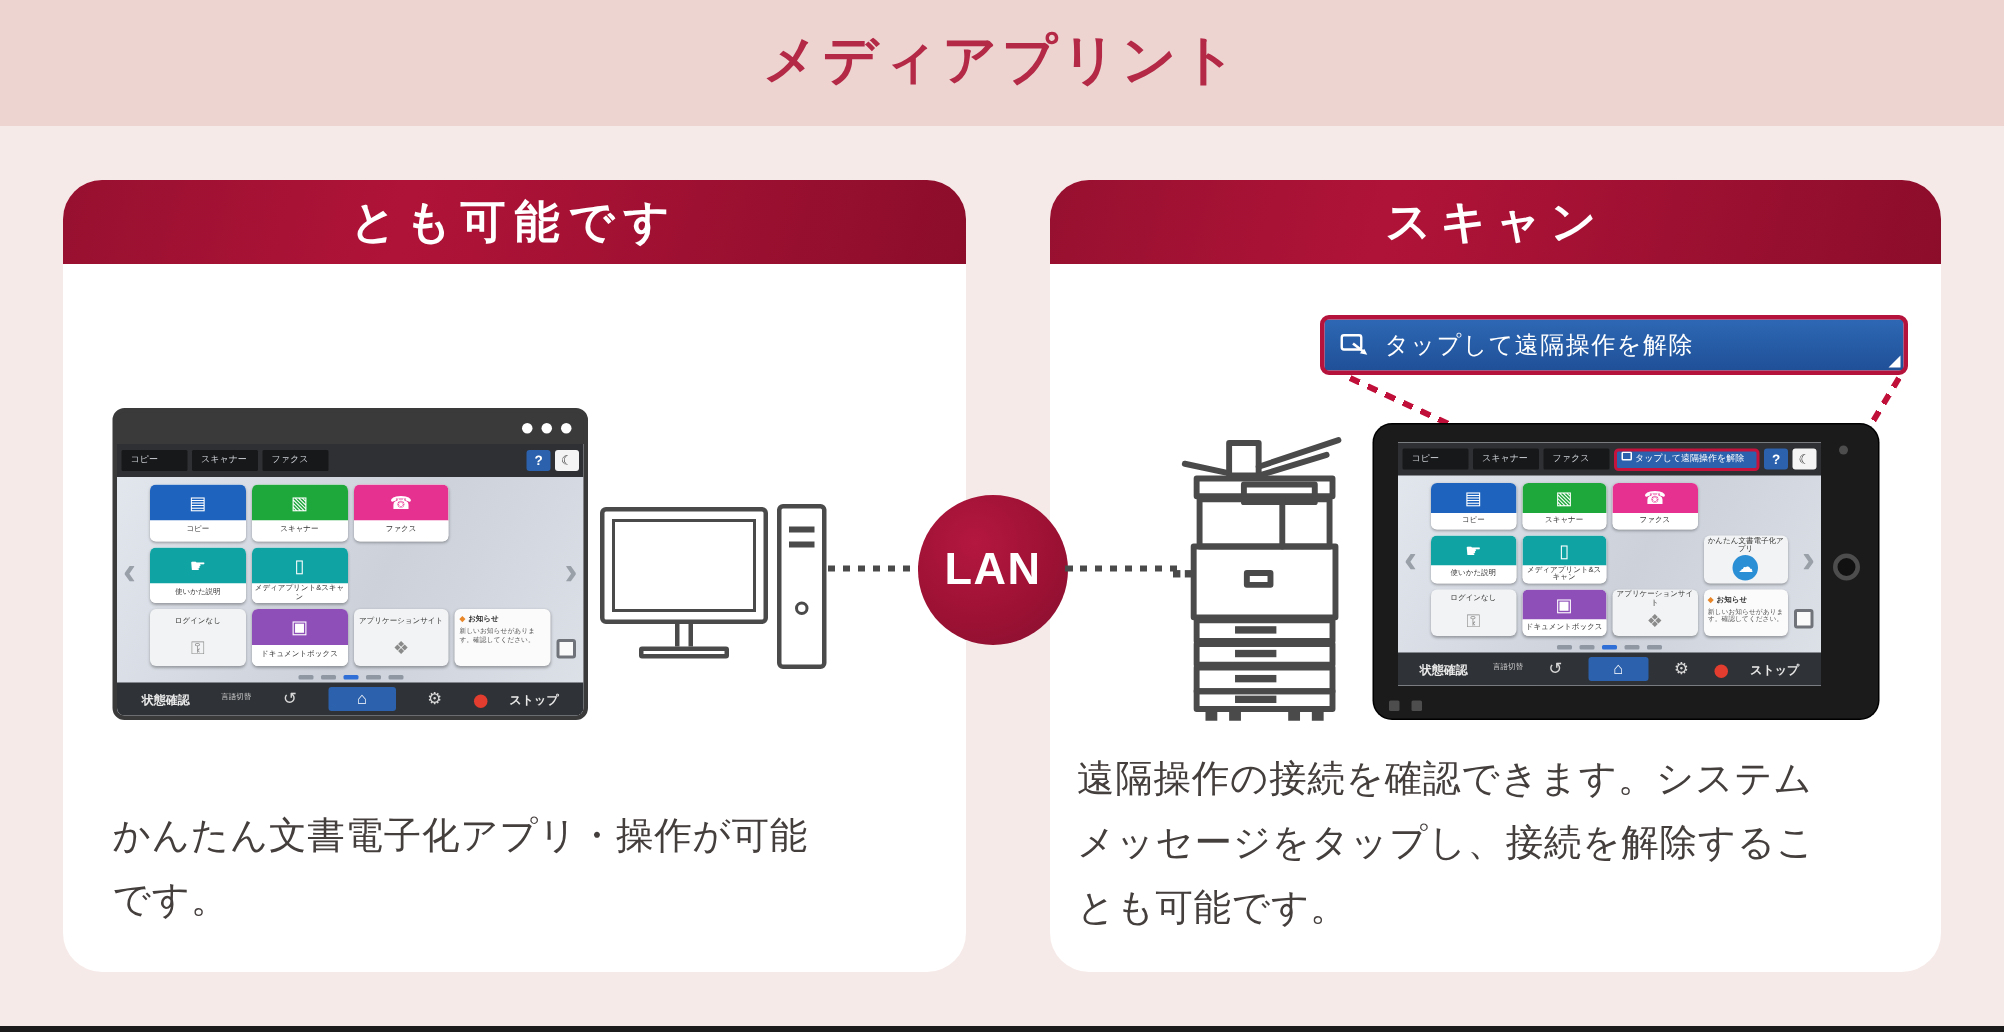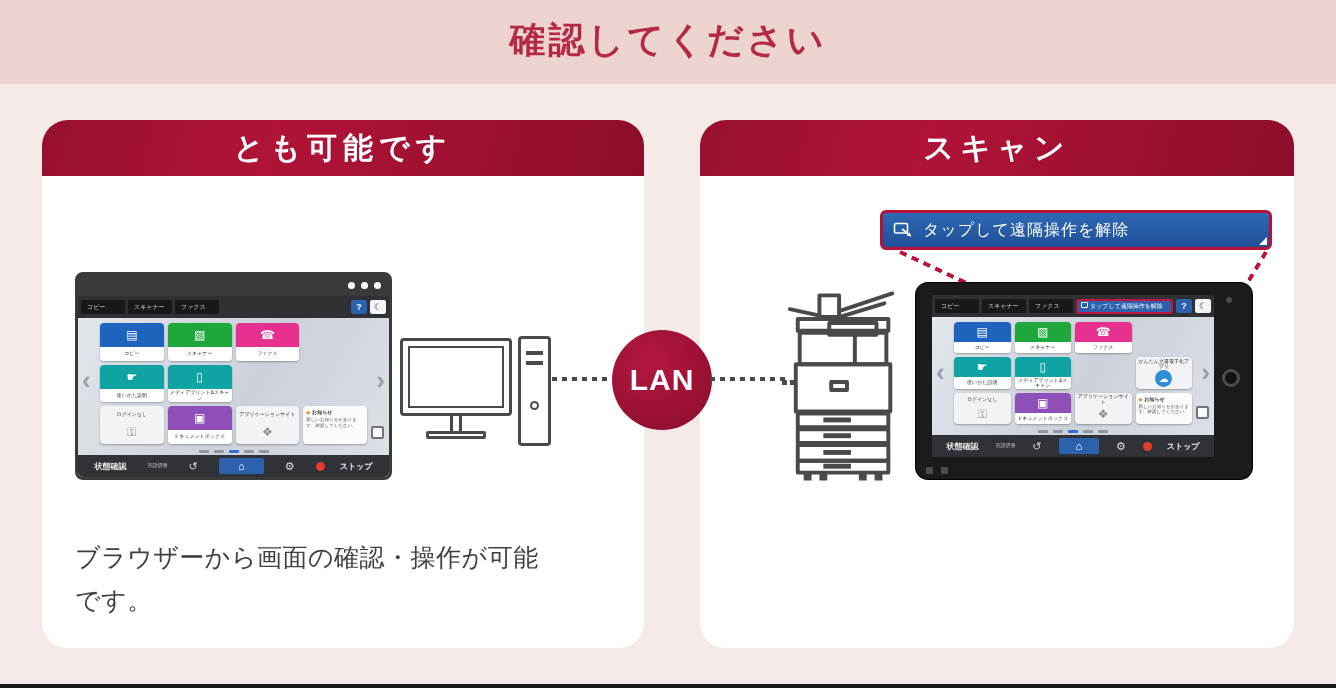--- a/index.html
+++ b/index.html
@@ -117,28 +117,28 @@
   .p-dots { flex:0 0 8px; display:flex; align-items:center; justify-content:center; gap:5px; }
   .p-dots i { width:10px; height:3px; background:#8f97a3; display:block; border-radius:1px; }
   .p-dots i.active { background:#2f6fd6; }
   .p-bottombar { flex:0 0 22px; background:#2f3236; display:flex; align-items:center;
     justify-content:space-around; color:#e8e8e8; padding:0 6px; }
   .pb-status { font-size:8px; font-weight:bold; }
   .pb-lang { font-size:5px; line-height:1.1; width:20px; text-align:center; color:#cfcfcf; }
   .pb-ico { font-size:11px; color:#d8d8d8; line-height:1; }
   .pb-home { width:15%; height:16px; background:#2b61ad; border-radius:2px; color:#fff;
     display:flex; align-items:center; justify-content:center; font-size:11px; }
-  .pb-stop { display:flex; align-items:center; gap:15px; font-size:8px; font-weight:normal; }
+  .pb-stop { display:flex; align-items:flex-end; gap:15px; font-size:8px; font-weight:normal; }
   .pb-stop i { width:9px; height:9px; border-radius:50%; background:#e23d2e; display:block; }
 </style>
 </head>
 <body>
 
 <div class="top-band"></div>
-<div class="page-title">確認してください</div>
+<div class="page-title">メディアプリント</div>
 <div class="bottom-border"></div>
 
 <div class="card card-admin">
   <div class="card-banner">とも可能です</div>
 
   <div class="browser">
     <div class="browser-titlebar">
       <span class="browser-dots">
           <i></i>
           <i></i>
@@ -225,21 +225,21 @@
       <div class="monitor-screen"></div>
     </div>
   <div class="monitor-neck"></div>
   <div class="monitor-base"></div>
   <div class="tower">
     <i class="slat s1"></i>
       <i class="slat s2"></i>
       <i class="pwr"></i>
   </div>
 
-  <div class="card-desc">ブラウザーから画面の確認・操作が可能
+  <div class="card-desc">かんたん文書電子化アプリ・操作が可能
 です。</div>
 </div>
 
 <div class="card card-user">
   <div class="card-banner">スキャン</div>
 
   <div class="callout">
     <svg width="20" height="16" viewBox="0 0 20 16">
       <rect x="1.5" y="1.5" width="13" height="9.5" rx="1.5" fill="none" stroke="#ffffff" stroke-width="1.6"></rect>
       <line x1="9" y1="7" x2="16" y2="12.5" stroke="#ffffff" stroke-width="1.8"></line>
@@ -364,19 +364,22 @@
           <span class="pb-ico">⚙</span>
           <span class="pb-stop">
               <i></i>
               <b>ストップ</b>
             </span>
         </div>
       </div>
     </div>
   </div>
 
+  <div class="card-desc">遠隔操作の接続を確認できます。システム
+メッセージをタップし、接続を解除するこ
+とも可能です。</div>
 </div>
 
 <div class="dotline" style="left:552px; top:377px; width:62px;"></div>
 <div class="lan-circle">
     <span>LAN</span>
   </div>
 <div class="dotline" style="left:710px; top:377px; width:76px;"></div>
 
 </body></html>

